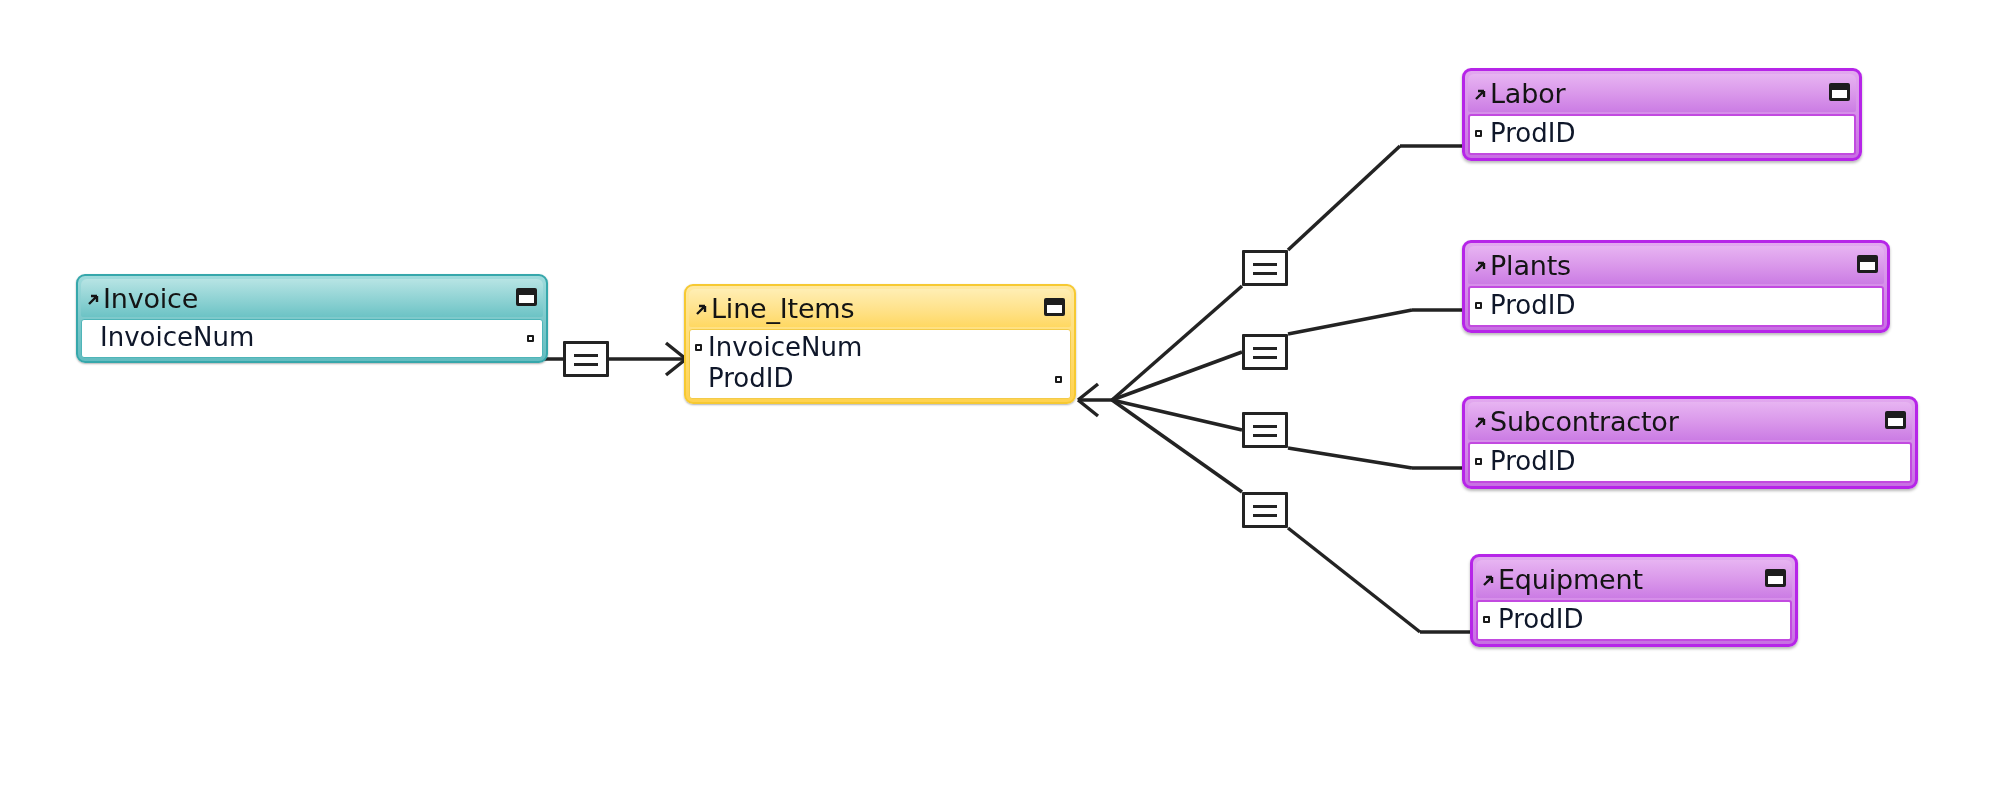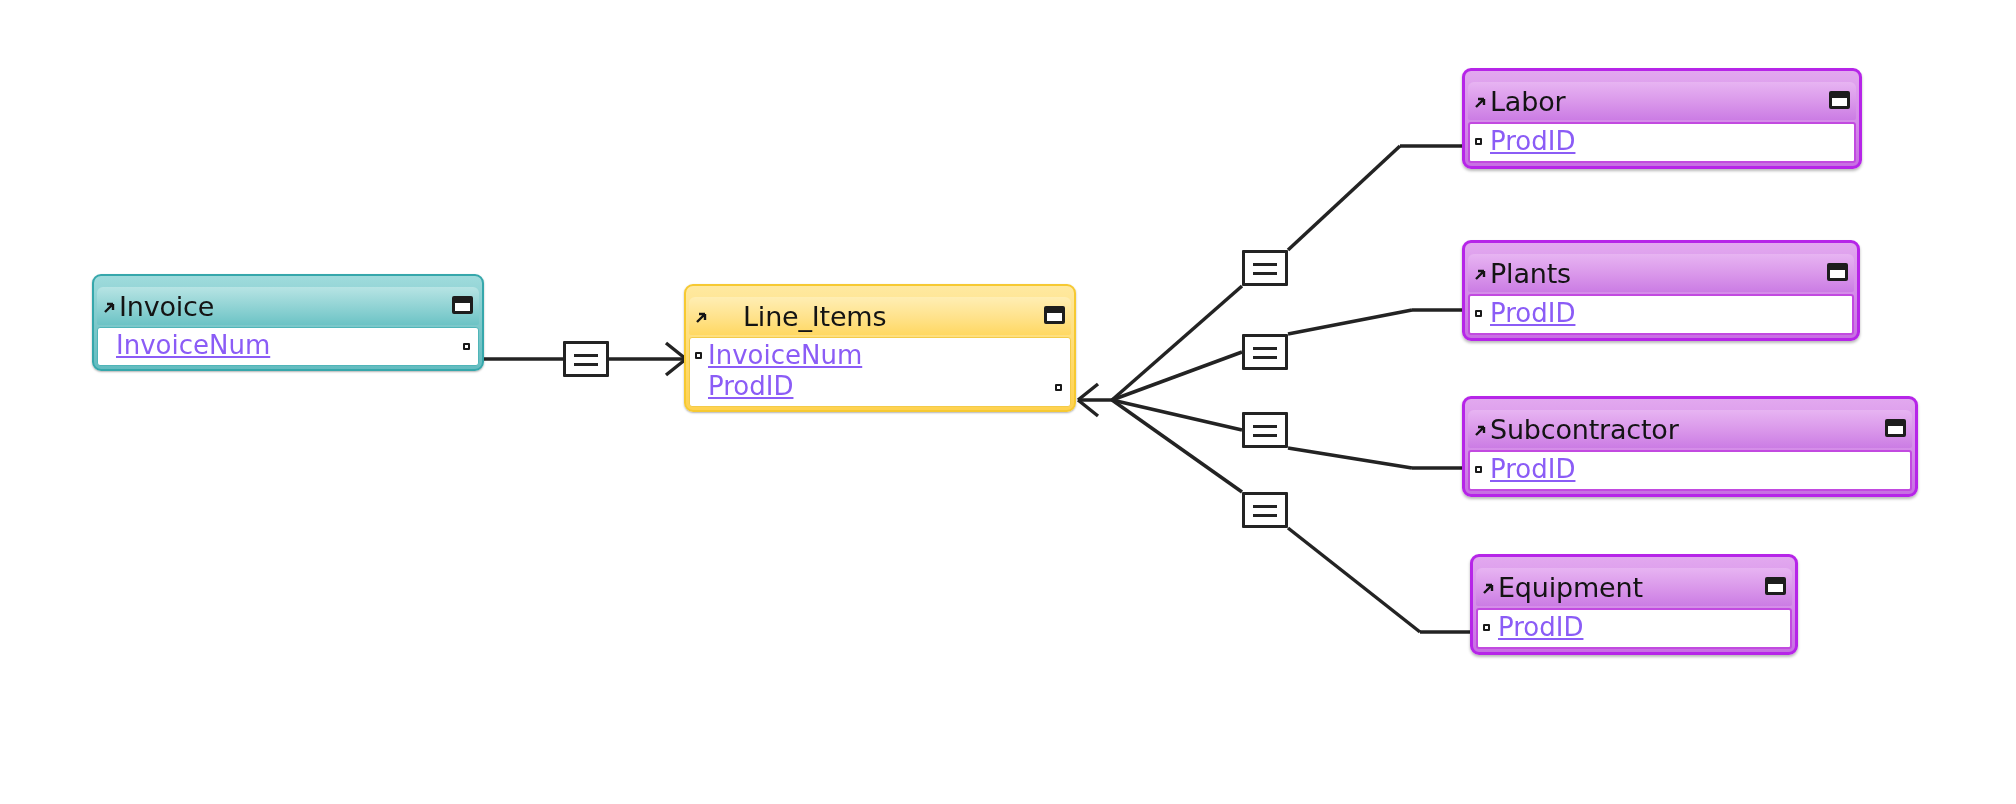--- a/index.html
+++ b/index.html
@@ -37,46 +37,44 @@
     padding: 3px;
   }
   .tbl .hdr {
     position: relative;
     height: 38px;
     border-radius: 6px 6px 2px 2px;
     display: flex;
     align-items: center;
     box-sizing: border-box;
     padding: 0 4px 0 5px;
-    margin-top: 8px;
   }
   .tbl .hdr .ttl {
     font-size: 27px;
     line-height: 27px;
     color: #141414;
     white-space: nowrap;
     letter-spacing: -0.2px;
     font-family: "DejaVu Sans", sans-serif;
   }
   .tbl .fields {
     background: #ffffff;
     border-radius: 3px;
     box-sizing: border-box;
     padding: 2px 6px 4px 4px;
     margin-top: 2px;
   }
   .tbl .fld {
     position: relative;
     font-size: 26px;
     line-height: 31px;
-    color: #8b5cf6;
+    color: #0f172a;
     white-space: nowrap;
     padding-left: 14px;
     font-family: "DejaVu Sans", sans-serif;
-    text-decoration: underline;
   }
   
   .dot-l, .dot-r {
     position: absolute;
     width: 7px;
     height: 7px;
     border: 2px solid #1a1a1a;
     border-radius: 1px;
     background: #ffffff;
     box-sizing: border-box;
@@ -119,21 +117,20 @@
   .t-teal .fields { border: 1px solid #4fb5b8; }
 
   
   .t-yellow {
     background: linear-gradient(to bottom, #ffe9a0 0%, #ffdc72 55%, #ffd24f 100%);
     border: 2px solid #f6c932;
     box-shadow: 0 1px 2px rgba(0,0,0,0.30);
   }
   .t-yellow .hdr {
     background: linear-gradient(to bottom, #ffeeb4 0%, #ffe28a 55%, #ffd862 100%);
-    gap: 32px;
   }
   .t-yellow .fields { border: 1px solid #f3cb49; }
 
   
   .t-purple {
     background: linear-gradient(to bottom, #e2a8ef 0%, #d48ce8 55%, #c76fe2 100%);
     border: 3px solid #b625e8;
     box-shadow: 0 2px 3px rgba(0,0,0,0.28);
   }
   .t-purple .hdr {
@@ -215,21 +212,21 @@
   </div>
   <div class="joinbox" style="left:1242px; top:412px;">
     <i class="a"></i>
       <i class="b"></i>
   </div>
   <div class="joinbox" style="left:1242px; top:492px;">
     <i class="a"></i>
       <i class="b"></i>
   </div>
 
-  <div class="tbl t-teal" style="left:92px; top:274px; width:392px;">
+  <div class="tbl t-teal" style="left:76px; top:274px; width:472px;">
     <div class="hdr">
       <svg class="arrow-ico" viewBox="0 0 16 16">
         <path d="M3 13 L11 5 M11 5 L5 5 M11 5 L11 11" stroke="#141414" stroke-width="2.4" fill="none"></path>
       </svg>
       <span class="ttl">Invoice</span>
       <span class="win-btn"></span>
     </div>
     <div class="fields">
       <div class="fld">
         <span>InvoiceNum</span>
@@ -267,21 +264,21 @@
       <span class="win-btn"></span>
     </div>
     <div class="fields">
       <div class="fld">
         <span class="dot-l"></span>
         <span>ProdID</span>
       </div>
     </div>
   </div>
 
-  <div class="tbl t-purple" style="left:1462px; top:240px; width:398px;">
+  <div class="tbl t-purple" style="left:1462px; top:240px; width:428px;">
     <div class="hdr">
       <svg class="arrow-ico" viewBox="0 0 16 16">
         <path d="M3 13 L11 5 M11 5 L5 5 M11 5 L11 11" stroke="#141414" stroke-width="2.4" fill="none"></path>
       </svg>
       <span class="ttl">Plants</span>
       <span class="win-btn"></span>
     </div>
     <div class="fields">
       <div class="fld">
         <span class="dot-l"></span>

